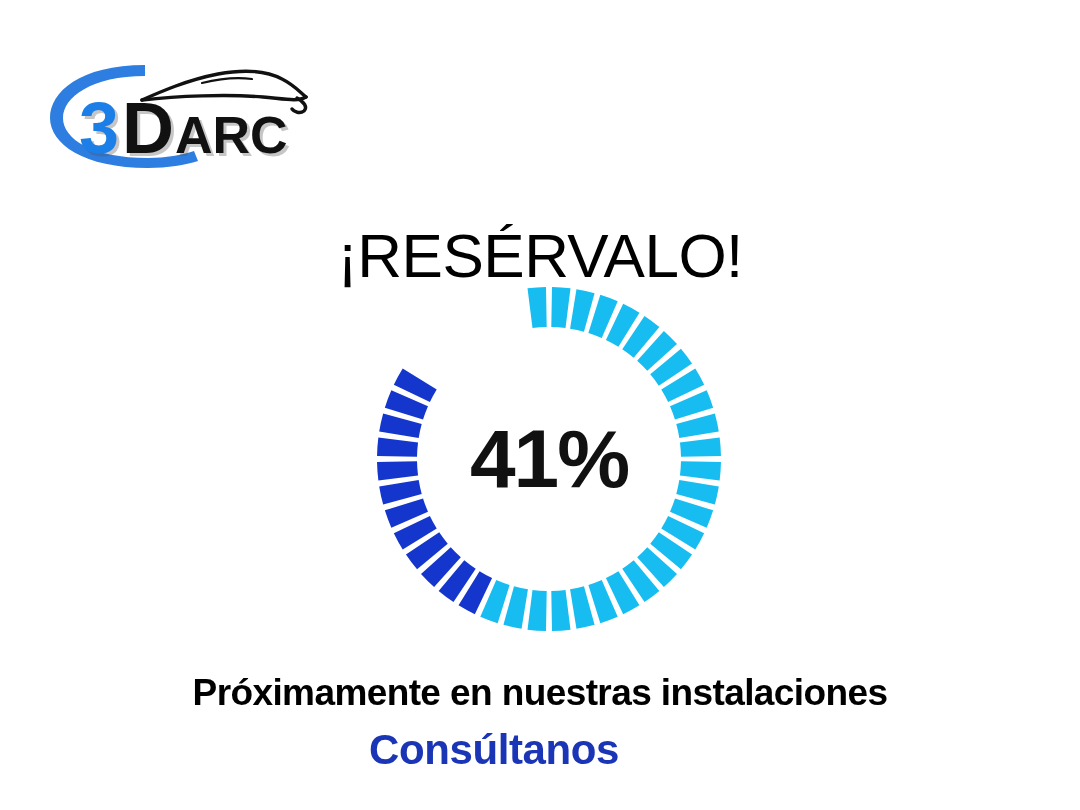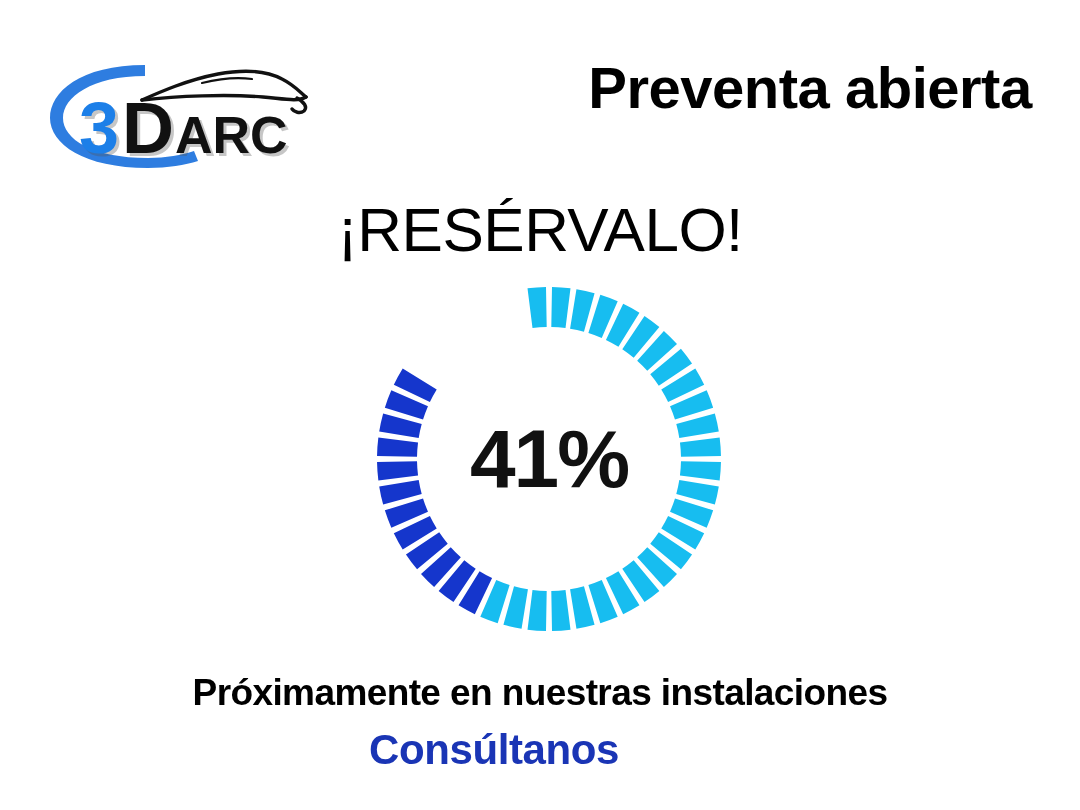--- a/index.html
+++ b/index.html
@@ -140,23 +140,22 @@
         <text x="83" y="104" font-family="'Liberation Sans', sans-serif" font-size="72" font-weight="bold" fill="#555555">D</text>
         <text x="136" y="104" font-family="'Liberation Sans', sans-serif" font-size="52" font-weight="bold" fill="#555555">ARC</text>
       </g>
 
       <text x="37" y="101" font-family="'Liberation Sans', sans-serif" font-size="72" font-weight="bold" fill="#1C7FE8">3</text>
       <text x="80" y="101" font-family="'Liberation Sans', sans-serif" font-size="72" font-weight="bold" fill="#111111">D</text>
       <text x="133" y="101" font-family="'Liberation Sans', sans-serif" font-size="52" font-weight="bold" fill="#111111">ARC</text>
     </svg>
   </div>
 
-  <div id="headline" style="color: rgb(0, 0, 0);">Preventa abierta</div>
-
-  <div id="reserva" style="color: rgb(0, 0, 0);">¡RESÉRVALO!</div>
+
+  <div id="reserva" style="color: rgb(0, 0, 0); margin-top: 26px;">¡RESÉRVALO!</div>
 
   <div id="ring-wrap">
     <svg id="ring-svg" width="348" height="348" viewBox="0 0 348 348" xmlns="http://www.w3.org/2000/svg" aria-hidden="true">
       <g id="ring-segments">
           <path d="M 177.00 2.03
        A 172 172 0 0 1 195.50 3.35
        L 190.50 43.04
        A 132 132 0 0 0 176.30 42.02 Z" fill="#17BDF0"></path>
           <path d="M 201.45 4.20
        A 172 172 0 0 1 219.57 8.15

